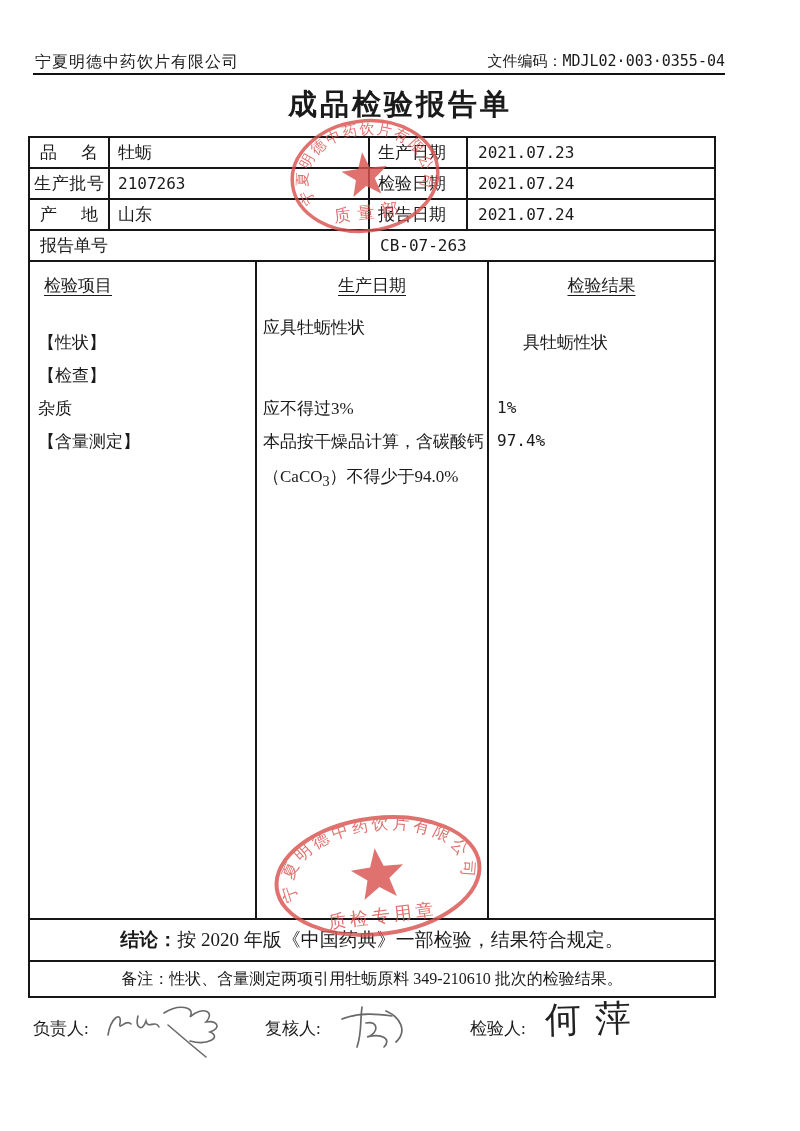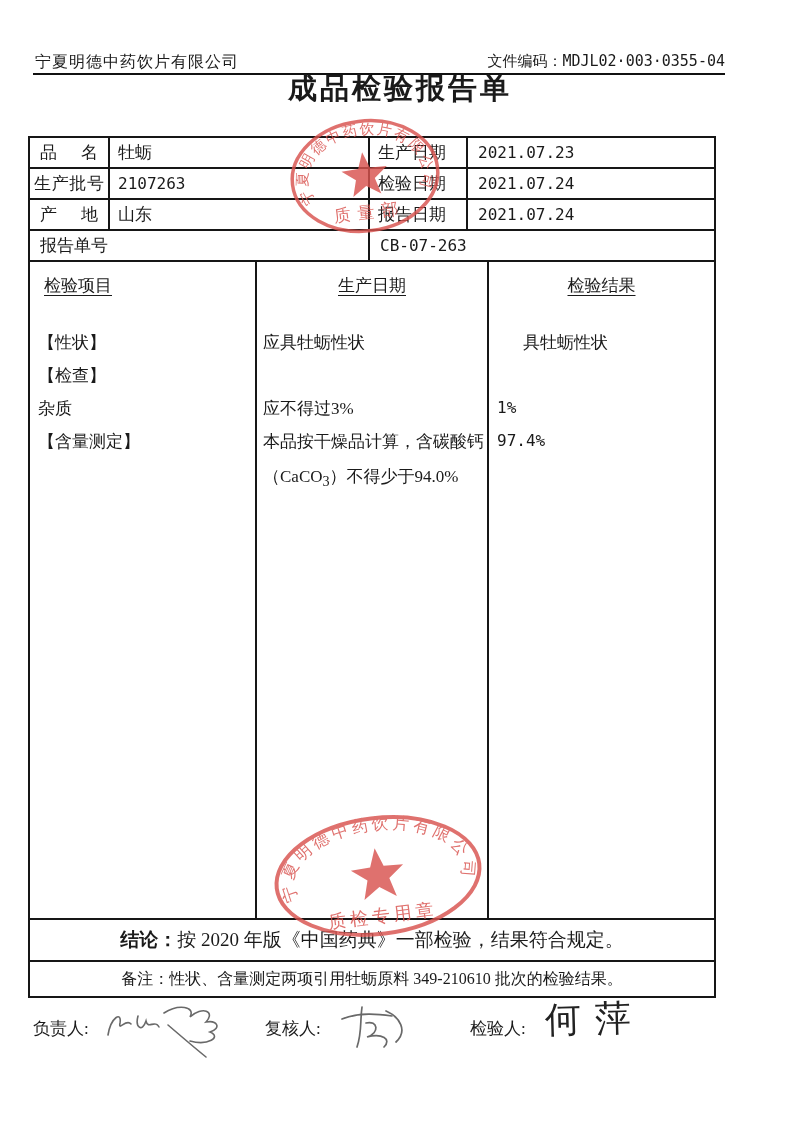--- a/index.html
+++ b/index.html
@@ -9,21 +9,21 @@
     font-family:"Liberation Serif","DejaVu Serif",serif;
     color:#1a1a1a;
   }
   .mono { font-family:"DejaVu Sans Mono","Liberation Mono",monospace; }
 
   
   .company { position:absolute; left:35px; top:52px; font-size:16px; letter-spacing:1px; }
   .doc-code { position:absolute; right:75px; top:52px; font-size:15px; }
   .doc-code .mono { font-size:15px; }
   .head-rule { position:absolute; left:33px; top:73px; width:692px; height:2px; background:#111; }
-  .title { position:absolute; left:0; top:69px; width:800px; text-align:center;
+  .title { position:absolute; left:0; top:85px; width:800px; text-align:center;
            font-size:29px; font-weight:bold; letter-spacing:3px; }
 
   
   .doc-table { position:absolute; left:28px; top:136px; width:688px; border:2px solid #161616; background:transparent; }
   .info-row { display:flex; height:31px; border-bottom:2px solid #161616; }
   .cell { border-right:2px solid #161616; display:flex; align-items:center; font-size:17px; }
   .cell:last-child { border-right:none; flex:1; }
   .c-label1 { width:80px; padding:0 10px; }
   .c-value1 { width:260px; padding-left:8px; }
   .c-label2 { width:98px; padding-left:8px; }
@@ -107,21 +107,21 @@
   <div class="spec">
     <div class="spec-col col1">
       <div class="spec-item col-header" style="top:12px; left:14px;">检验项目</div>
       <div class="spec-item" style="top:69px; left:8px;">【性状】</div>
       <div class="spec-item" style="top:102px; left:8px;">【检查】</div>
       <div class="spec-item" style="top:135px; left:8px;">杂质</div>
       <div class="spec-item" style="top:168px; left:8px;">【含量测定】</div>
     </div>
     <div class="spec-col col2">
       <div class="spec-item col-header ctr" style="top:12px;">生产日期</div>
-      <div class="spec-item" style="top:69px; left:6px;">应具牡蛎性状</div>
+      <div class="spec-item" style="top:54px; left:6px;">应具牡蛎性状</div>
       <div class="spec-item" style="top:135px; left:6px;">应不得过3%</div>
       <div class="spec-item" style="top:168px; left:6px;">本品按干燥品计算，含碳酸钙</div>
       <div class="spec-item" style="top:203px; left:6px;"><span>（CaCO</span><sub>3</sub><span>）不得少于94.0%</span></div>
     </div>
     <div class="spec-col">
       <div class="spec-item col-header ctr" style="top:12px;">检验结果</div>
       <div class="spec-item" style="top:69px; left:8px;margin-left:26px;">具牡蛎性状</div>
       <div class="spec-item mono val" style="top:136px; left:8px;">1%</div>
       <div class="spec-item mono val" style="top:169px; left:8px;">97.4%</div>
     </div>

